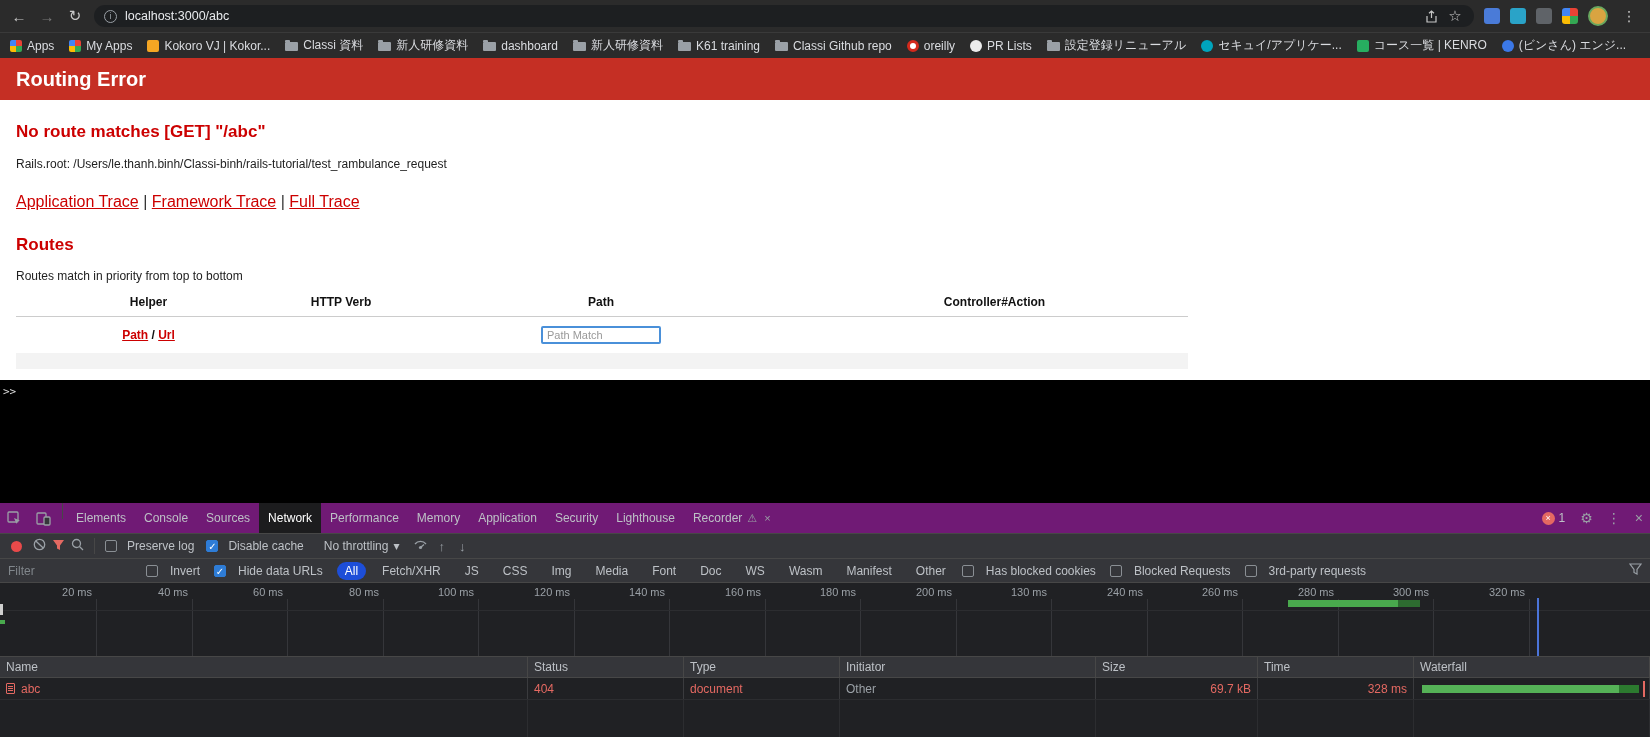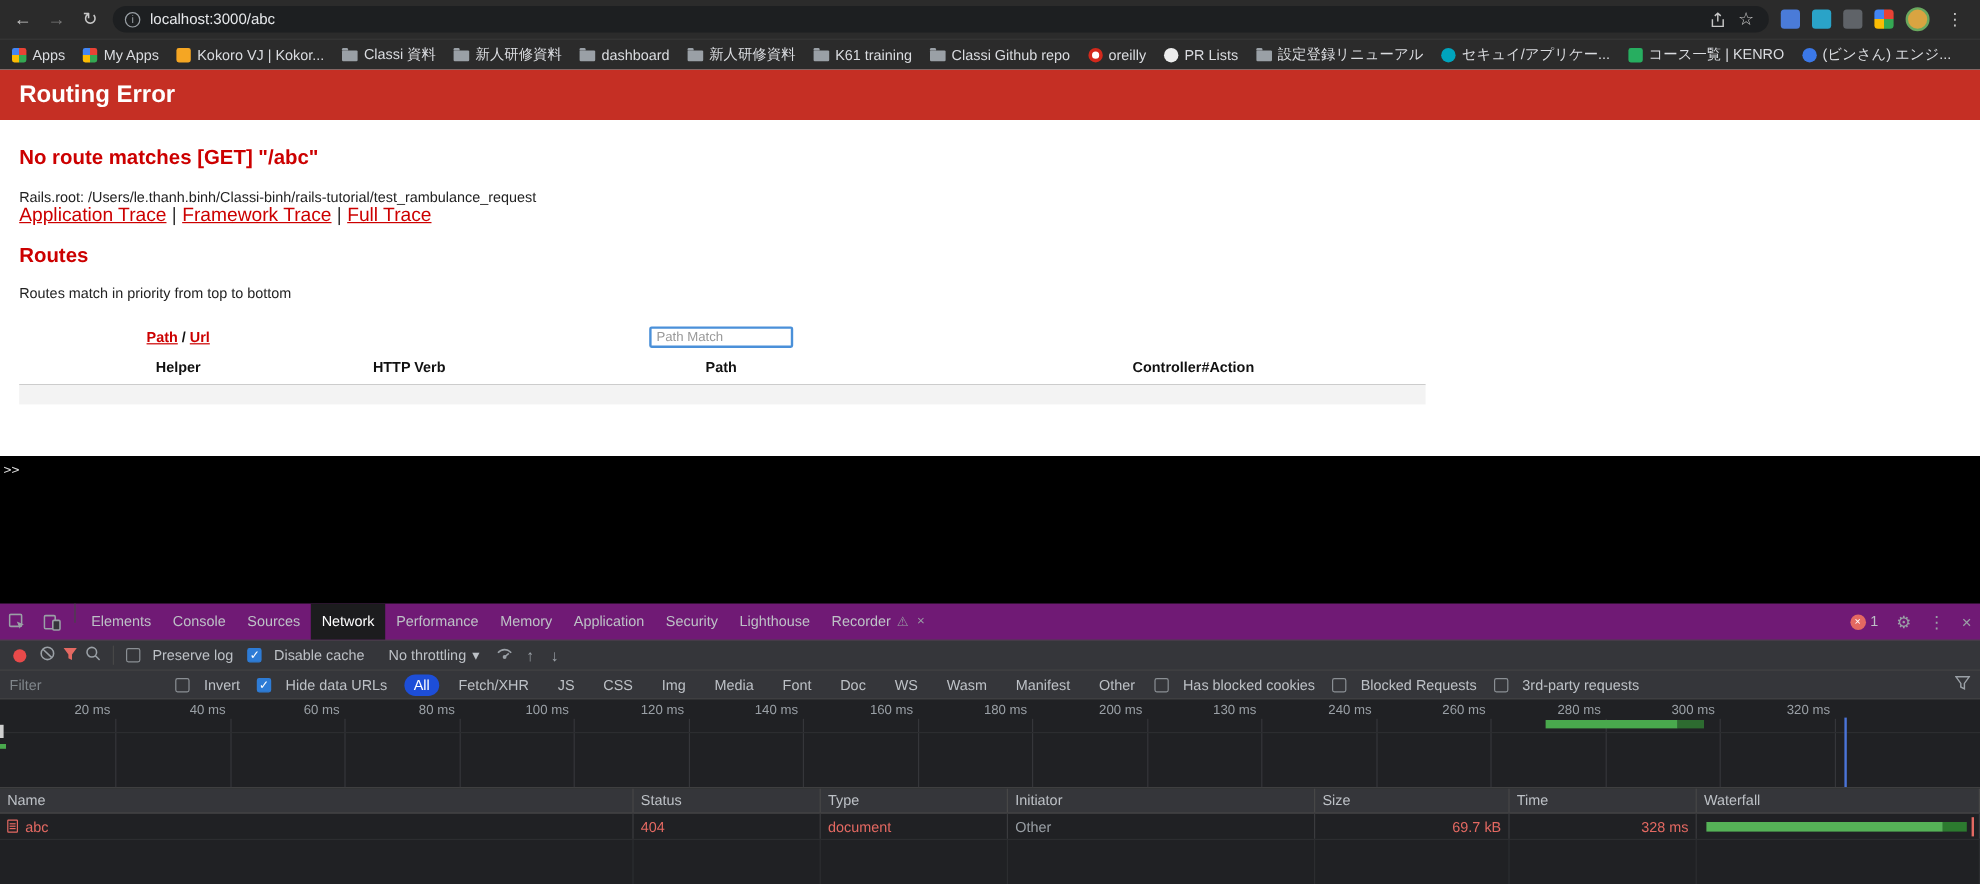--- a/index.html
+++ b/index.html
@@ -31,24 +31,24 @@
   .ic-github{width:12px;height:12px;background:#ececec;border-radius:50%}
   .ic-teal{width:12px;height:12px;background:#00a4bd;border-radius:50%}
   .ic-green{width:12px;height:12px;background:#27ae60;border-radius:2px}
   .ic-blue{width:12px;height:12px;background:#3b78e7;border-radius:50%}
 
   
   .rails{height:322px;background:#fff;overflow:hidden;color:#111}
   .banner{height:42px;background:#c52f24;color:#fff;font-size:20px;font-weight:bold;display:flex;align-items:center;padding:0 16px}
   .rcontent{padding:6px 16px}
   .err-title{color:#c00;font-size:17px;font-weight:bold;margin:16px 0 15px}
-  .root-line{font-size:12px;color:#222;margin:0 0 0}
+  .root-line{font-size:12px;color:#222;margin:0 0 22px}
   .traces{font-size:16px;margin:0 0 8px;color:#333}
   .traces a{color:#c00;text-decoration:underline;cursor:pointer}
-  .routes-h{color:#c00;font-size:17px;font-weight:bold;margin:14px 0 14px}
+  .routes-h{color:#c00;font-size:17px;font-weight:bold;margin:24px 0 14px}
   .note{font-size:12px;margin:0 0 12px;color:#222}
   .rtable{width:1172px}
   .rgrid{display:grid;grid-template-columns:265px 120px 400px 1fr}
   .rhead{font-weight:bold;font-size:12px;text-align:center;padding-bottom:7px;border-bottom:1px solid #ccc}
   .rrow1{align-items:center;padding:9px 0;font-size:12px;text-align:center}
   .helper-links{font-weight:bold}
   .helper-links a{color:#c00;text-decoration:underline;cursor:pointer}
   .pathmatch{width:120px;height:18px;border:2px solid #4a90d9;border-radius:2px;font-size:11px;padding:0 4px;justify-self:center;outline:none;font-family:"Liberation Sans",sans-serif}
   .pathmatch::placeholder{color:#999}
   .rrow2{background:#f3f3f3;padding:6px 0 10px;font-size:11.5px;text-align:center;color:#111}
@@ -213,35 +213,35 @@
       <p class="traces">
         <a>Application Trace</a>
         <span>|</span>
         <a>Framework Trace</a>
         <span>|</span>
         <a>Full Trace</a>
       </p>
       <div class="routes-h">Routes</div>
       <p class="note">Routes match in priority from top to bottom</p>
       <div class="rtable">
+        <div class="rgrid rhead">
+          <div>Helper</div>
+          <div>HTTP Verb</div>
+          <div>Path</div>
+          <div>Controller#Action</div>
+        </div>
         <div class="rgrid rrow1">
           <div class="helper-links">
             <a>Path</a>
             <span>/</span>
             <a>Url</a>
           </div>
           <div></div>
           <input class="pathmatch" placeholder="Path Match" style="">
           <div></div>
-        </div>
-        <div class="rgrid rhead">
-          <div>Helper</div>
-          <div>HTTP Verb</div>
-          <div>Path</div>
-          <div>Controller#Action</div>
         </div>
         <div class="rgrid rrow2">
           
           
           
           
         </div>
       </div>
     </div>
   </div>

